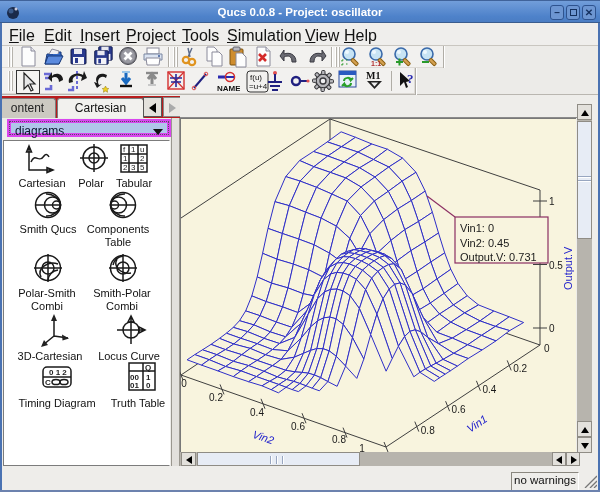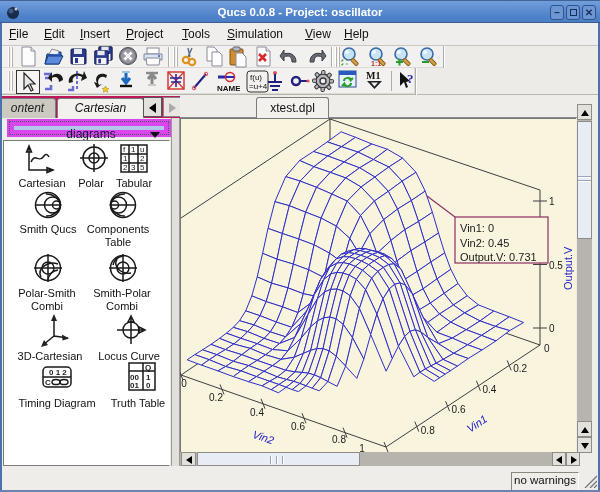--- a/index.html
+++ b/index.html
@@ -2,35 +2,35 @@
 <html><head><meta charset="utf-8"><style>
 * { margin:0; padding:0; box-sizing:border-box; }
 body { width:600px; height:492px; font-family:"Liberation Sans", sans-serif; position:relative; overflow:hidden; background:#eeedea; }
 .abs { position:absolute; }
 
 #title { left:0; top:0; width:600px; height:23px; background:linear-gradient(#729eda, #4e82ca 70%, #4a7cc2); border-top:1px solid #40639a; box-shadow:inset 0 -1px 0 #3a5c8e; }
 #title .cap { width:100%; text-align:center; color:#fff; font-weight:bold; font-size:11.5px; line-height:22px; }
 .wbtn { top:4px; width:14px; height:15px; background:#6d96d2; border:1px solid #2e538f; border-radius:3px; color:#14305e; font-weight:bold; font-size:10px; text-align:center; line-height:13px; }
 
 #menubar { left:2px; top:23px; width:596px; height:23px; background:#efeeec; border-bottom:1px solid #c9c6c0; }
-#menubar span { position:absolute; top:4px; font-size:12px; color:#111; }
+#menubar span { position:absolute; top:4px; font-size:16px; color:#111; }
 #menubar u { text-decoration:underline; }
 
 #tb1 { left:2px; top:46px; width:596px; height:22px; background:#ecebe8; }
 #tb2 { left:2px; top:68px; width:596px; height:27px; background:#ecebe8; border-bottom:1px solid #b9b6b0; }
 #tb1 .panel, #tb2 .panel { position:absolute; left:0; top:0; height:100%; background:#f2f1ef; border-right:1px solid #c9c6c0; box-shadow:inset -1px -1px 0 #dddad5; }
 .ticon { position:absolute; }
 .handle { width:5px; height:20px; background:linear-gradient(90deg,#fff 0,#fff 1px,#b6b3ac 1px,#b6b3ac 2px,transparent 2px,transparent 3px,#fff 3px,#fff 4px,#b6b3ac 4px,#b6b3ac 5px); }
 .vsep { width:2px; border-left:1px solid #b0ada6; border-right:1px solid #fff; height:20px; }
 
-#docktabs { left:2px; top:96px; width:178px; height:22px; background:#be185d;font-style:italic; }
+#docktabs { left:2px; top:96px; width:178px; height:22px; background:#b91c1c; }
 .dtab { position:absolute; top:2px; height:20px; border:1px solid #7c7c7c; border-bottom:none; border-radius:3px 3px 0 0; font-size:12px; text-align:center; }
 #dlist { left:3px; top:140px; width:167px; height:326px; background:#fff; border:1px solid #7c7c7c; border-right-color:#fff; }
 #dlist .lbl { position:absolute; font-size:11px; color:#111; text-align:center; white-space:nowrap; }
-#combo { left:7px; top:119px; width:164px; height:18px; background:#b0c6ea; border:7px solid #d946ef; font-size:12px; color:#0c1430; padding-left:4px; line-height:16px; outline:1px dotted #55555f; outline-offset:-3px;text-align:center; }
+#combo { left:7px; top:119px; width:164px; height:18px; background:#b0c6ea; border:4px solid #d946ef; font-size:12px; color:#0c1430; padding-left:4px; line-height:16px; outline:1px dotted #55555f; outline-offset:-3px; }
 #splitter { left:171px; top:118px; width:9px; height:348px; background:#e2e0dc; border-left:1px solid #9a978f; border-right:1px solid #9a978f; }
 
 #maintabs { left:180px; top:96px; width:397px; height:22px; background:#eeedea; border-bottom:1px solid #8a8a8a; }
 .mtab { position:absolute; top:1px; height:21px; border:1px solid #7c7c7c; border-bottom:none; border-radius:3px 3px 0 0; font-size:12px; text-align:center; color:#111; }
 
 .sbtrack { background:#b7b4ad; }
 .sbthumb { position:absolute; background:#e7ecf5; border:1px solid #8f8c85; }
 .sbbtn { position:absolute; background:#e3e1dc; border:1px solid #8f8c85; }
 .arr { position:absolute; width:0; height:0; }
 
@@ -375,21 +375,20 @@
     </div>
 <div class="lbl" style="left:53px;top:256px;width:0;display:flex;justify-content:center;">
       <span style="white-space:nowrap">Timing Diagram</span>
     </div>
 <div class="lbl" style="left:134px;top:256px;width:0;display:flex;justify-content:center;">
       <span style="white-space:nowrap">Truth Table</span>
     </div>
   </div>
 <div class="abs" id="splitter"></div>
 <div class="abs" id="maintabs">
- <div class="mtab" style="left:76px;width:73px;background:#f2f1ee;line-height:20px;">xtest.dpl</div>
 </div>
 <svg width="396" height="334" viewBox="0 0 396 334" style="position:absolute;left:180px;top:118px;background:#f8f4de;box-shadow:inset 1px 1px 0 #787878">
 <line x1="150.0" y1="1.0" x2="1.0" y2="100.0" stroke="#3f3f3f" stroke-width="1.0"></line>
 <line x1="150.0" y1="1.0" x2="360.0" y2="72.0" stroke="#3f3f3f" stroke-width="1.0"></line>
 <line x1="150.0" y1="1.0" x2="150.0" y2="154.0" stroke="#3f3f3f" stroke-width="1.0"></line>
 <line x1="153.0" y1="155.0" x2="1.0" y2="257.0" stroke="#3f3f3f" stroke-width="1.0"></line>
 <line x1="153.0" y1="155.0" x2="360.0" y2="227.0" stroke="#3f3f3f" stroke-width="1.0"></line>
 <line x1="1.0" y1="257.0" x2="206.0" y2="329.0" stroke="#3f3f3f" stroke-width="1.0"></line>
 <line x1="206.0" y1="329.0" x2="360.0" y2="227.0" stroke="#3f3f3f" stroke-width="1.0"></line>
 <line x1="360.0" y1="72.0" x2="360.0" y2="227.0" stroke="#3f3f3f" stroke-width="1.0"></line>

